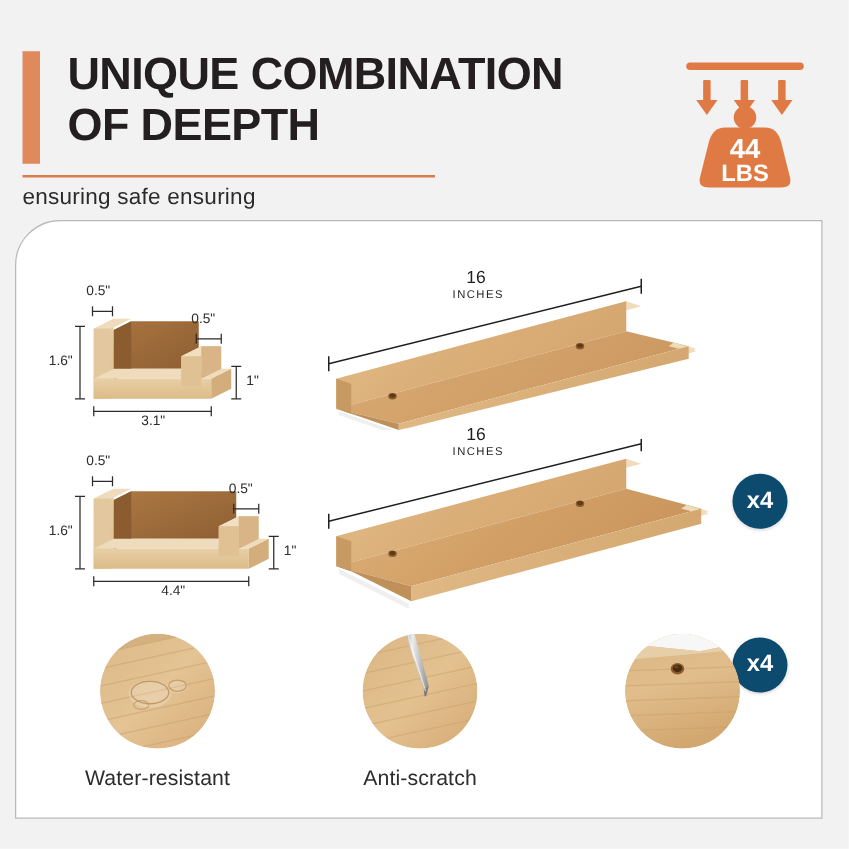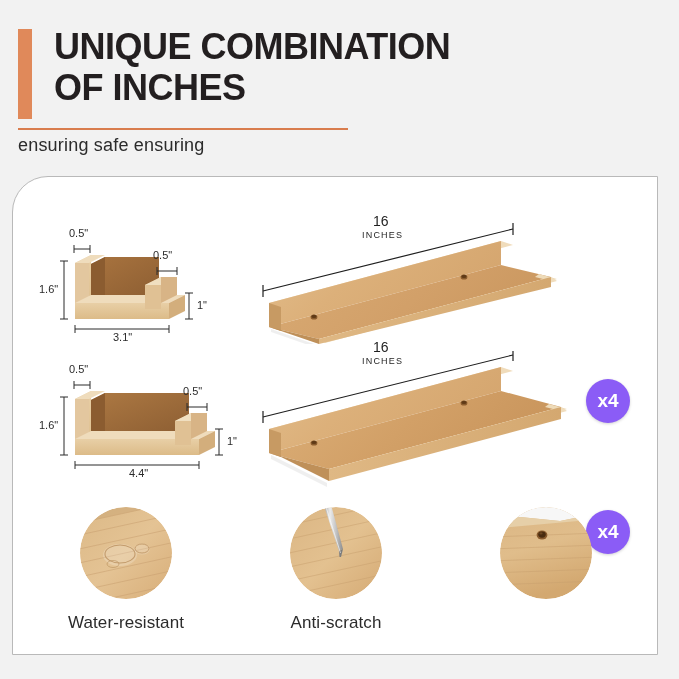--- a/index.html
+++ b/index.html
@@ -6,21 +6,21 @@
   body{
     width:679px;height:679px;
     background:#f2f2f2;
     font-family:"Liberation Sans", sans-serif;
     overflow:hidden;
     position:relative;
   }
   .root{position:absolute;inset:0;}
 
   
-  .header{position:absolute;left:0;top:4px;width:679px;height:160px;}
+  .header{position:absolute;left:0;top:16px;width:679px;height:160px;}
   .accent-bar{
     position:absolute;left:18px;top:25px;width:14px;height:90px;
     background:#e0895a;
   }
   .title-block{position:absolute;left:54px;top:22px;width:470px;}
   .title-line{
     font-size:36px;font-weight:bold;color:#231f20;
     letter-spacing:-0.5px;line-height:41px;white-space:nowrap;
   }
   .divider{
@@ -63,21 +63,21 @@
     white-space:nowrap;
   }
   .len-unit{
     position:absolute;font-size:9px;color:#1f1f1f;letter-spacing:1.2px;
     white-space:nowrap;
   }
 
   
   .qty-badge{
     position:absolute;width:44px;height:44px;border-radius:50%;
-    background:#8b5cf6;
+    background:#0c4a6e;
     display:flex;align-items:center;justify-content:center;
     color:#fff;font-size:19px;font-weight:bold;
     box-shadow:0 1px 3px rgba(0,0,0,0.18);
   }
   .qty-1{left:573px;top:202px;}
   .qty-2{left:573px;top:333px;}
 
   
   .features{
     position:absolute;left:13px;top:330px;width:620px;height:140px;
@@ -99,27 +99,47 @@
 <body>
 
 <div class="root">
 
   <div class="header">
 
     <div class="accent-bar"></div>
 
     <div class="title-block">
       <div class="title-line">UNIQUE COMBINATION</div>
-      <div class="title-line">OF INCHES</div>
+      <div class="title-line">OF DEEPTH</div>
     </div>
 
     <div class="divider"></div>
 
     <div class="subtitle">ensuring safe ensuring</div>
 
+    <div class="weight-icon">
+      <svg viewBox="0 0 112 110" width="112" height="110">
+
+        <rect x="9" y="6" width="94" height="6" rx="3" fill="#e07a44"></rect>
+
+        <g fill="#e07a44">
+          <rect x="22.5" y="20" width="6" height="20" rx="1"></rect>
+          <polygon points="17,36 34,36 25.5,48"></polygon>
+          <rect x="52.5" y="20" width="6" height="20" rx="1"></rect>
+          <polygon points="47,36 64,36 55.5,48"></polygon>
+          <rect x="82.5" y="20" width="6" height="20" rx="1"></rect>
+          <polygon points="77,36 94,36 85.5,48"></polygon>
+        </g>
+
+        <circle cx="56" cy="50" r="9" fill="#e07a44"></circle>
+        <path d="M40 58 L72 58 Q82 58 85 70 L92 98 Q94 106 85 106 L27 106 Q18 106 20 98 L27 70 Q30 58 40 58 Z" fill="#e07a44"></path>
+        <text x="56" y="82" font-family="Liberation Sans, sans-serif" font-size="22" font-weight="bold" fill="#ffffff" text-anchor="middle">44</text>
+        <text x="56" y="101" font-family="Liberation Sans, sans-serif" font-size="19" font-weight="bold" fill="#ffffff" text-anchor="middle">LBS</text>
+      </svg>
+    </div>
   </div>
 
   <div class="card">
 
     <div class="xsec xsec-1">
       <svg viewBox="0 0 210 120" width="210" height="120">
         <defs>
           <linearGradient id="woodFaceA" x1="0" y1="0" x2="0" y2="1">
             <stop offset="0" stop-color="#e8cfa6"></stop>
             <stop offset="1" stop-color="#dcbb88"></stop>

